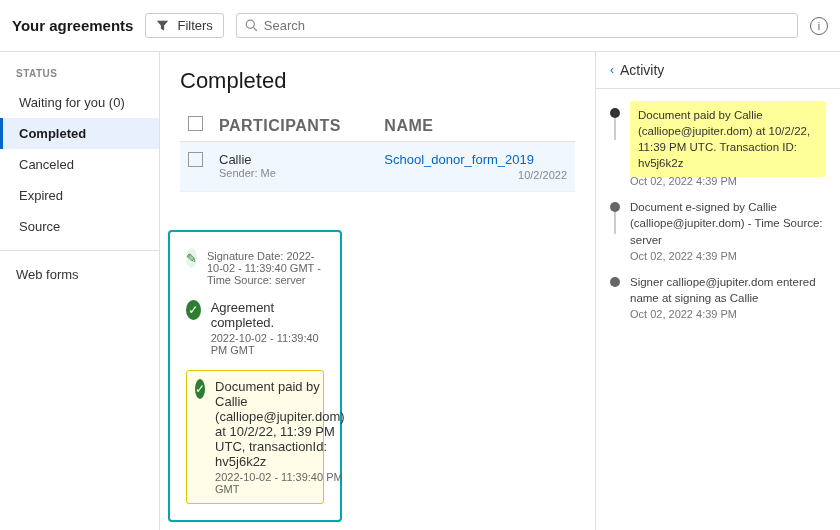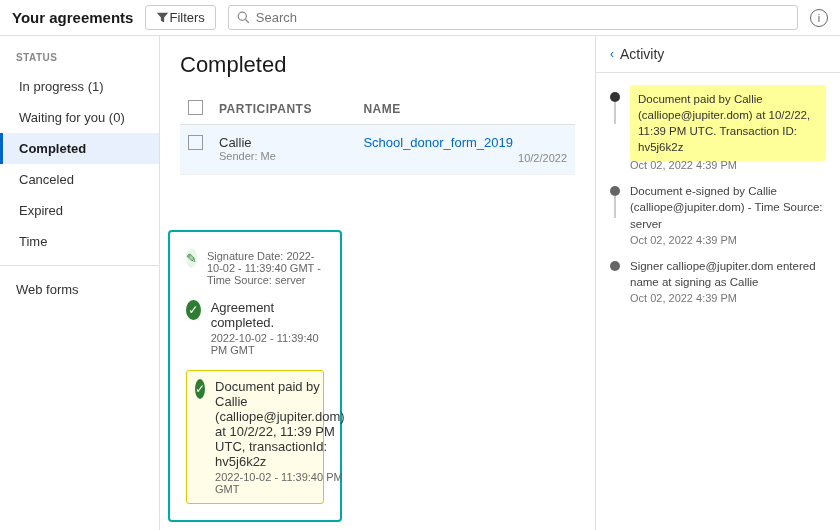--- a/index.html
+++ b/index.html
@@ -1,24 +1,24 @@
 <!DOCTYPE html>
 <html><head>
   <meta charset="utf-8">
   <style>
     * { box-sizing: border-box; margin: 0; padding: 0; }
     body { font-family: 'Segoe UI', Arial, sans-serif; font-size: 13px; background: #fff; color: #333; width: 840px; height: 530px; overflow: hidden; display: flex; flex-direction: column; }
 
     
     .top-bar {
-      display: flex; align-items: center; padding: 8px 12px; border-bottom: 1px solid #e0e0e0; gap: 12px; height: 36px;
+      display: flex; align-items: center; padding: 8px 12px; border-bottom: 1px solid #e0e0e0; gap: 12px; height: 52px;
     }
     .top-bar-title { font-size: 15px; font-weight: 600; color: #1a1a1a; white-space: nowrap; }
     .filters-btn {
-      display: flex; align-items: center; gap: 0; border: 1px solid #ccc; background: #fff; padding: 4px 10px; border-radius: 3px; cursor: pointer; font-size: 13px; color: #333;
+      display: flex; align-items: center; gap: 8px; border: 1px solid #ccc; background: #fff; padding: 4px 10px; border-radius: 3px; cursor: pointer; font-size: 13px; color: #333;
     }
     .search-box {
       display: flex; align-items: center; border: 1px solid #ccc; border-radius: 3px; padding: 4px 8px; flex: 1; gap: 6px; background: #fff;
     }
     .search-box input {
       border: none; outline: none; font-size: 13px; flex: 1; color: #333;
     }
     .info-icon {
       width: 18px; height: 18px; border: 1.5px solid #666; border-radius: 50%; display: flex; align-items: center; justify-content: center; font-size: 11px; color: #666; cursor: pointer; margin-left: auto; flex-shrink: 0;
     }
@@ -43,21 +43,21 @@
     
     .content-area {
       flex: 1; overflow: hidden; display: flex; flex-direction: column; position: relative;
     }
     .content-inner { padding: 16px 20px; flex: 1; overflow-y: auto; }
     .content-title { font-size: 22px; font-weight: 300; color: #1a1a1a; margin-bottom: 16px; }
 
     
     .agreements-table { width: 100%; border-collapse: collapse; }
     .agreements-table th {
-      font-size: 12px; font-weight: 600; text-transform: uppercase; color: #666; text-align: left; padding: 6px 8px; border-bottom: 1px solid #e0e0e0; letter-spacing: 0.5px;
+      font-size: 16px; font-weight: 600; text-transform: uppercase; color: #666; text-align: left; padding: 6px 8px; border-bottom: 1px solid #e0e0e0; letter-spacing: 0.5px;
     }
     .agreements-table td { padding: 10px 8px; border-bottom: 1px solid #f0f0f0; vertical-align: top; }
     .agreements-table .checkbox-col { width: 30px; }
     .table-checkbox {
       width: 15px; height: 15px; border: 1.5px solid #999; display: inline-block; cursor: pointer;
     }
     .participant-name { font-weight: 500; color: #333; }
     .participant-role { font-size: 11px; color: #888; }
     .doc-name { color: #0066cc; font-weight: 500; }
     .doc-date { font-size: 11px; color: #888; margin-top: 2px; text-align: right; }
@@ -126,26 +126,25 @@
     </svg>
     <input type="text" placeholder="Search" style="">
   </div>
   <div class="info-icon">i</div>
 </div>
 
 <div class="main-layout">
 
   <div class="sidebar">
     <div class="sidebar-section-label">STATUS</div>
-    <div class="sidebar-item">In progress (1)</div>
     <div class="sidebar-item">Waiting for you (0)</div>
     <div class="sidebar-item active">Completed</div>
     <div class="sidebar-item">Canceled</div>
     <div class="sidebar-item">Expired</div>
-    <div class="sidebar-item">Time</div>
+    <div class="sidebar-item">Source</div>
     <div class="sidebar-divider"></div>
     <div class="sidebar-webforms">Web forms</div>
   </div>
 
   <div class="content-area">
     <div class="content-inner">
       <div class="content-title">Completed</div>
       <table class="agreements-table">
         <thead>
           <tr>

